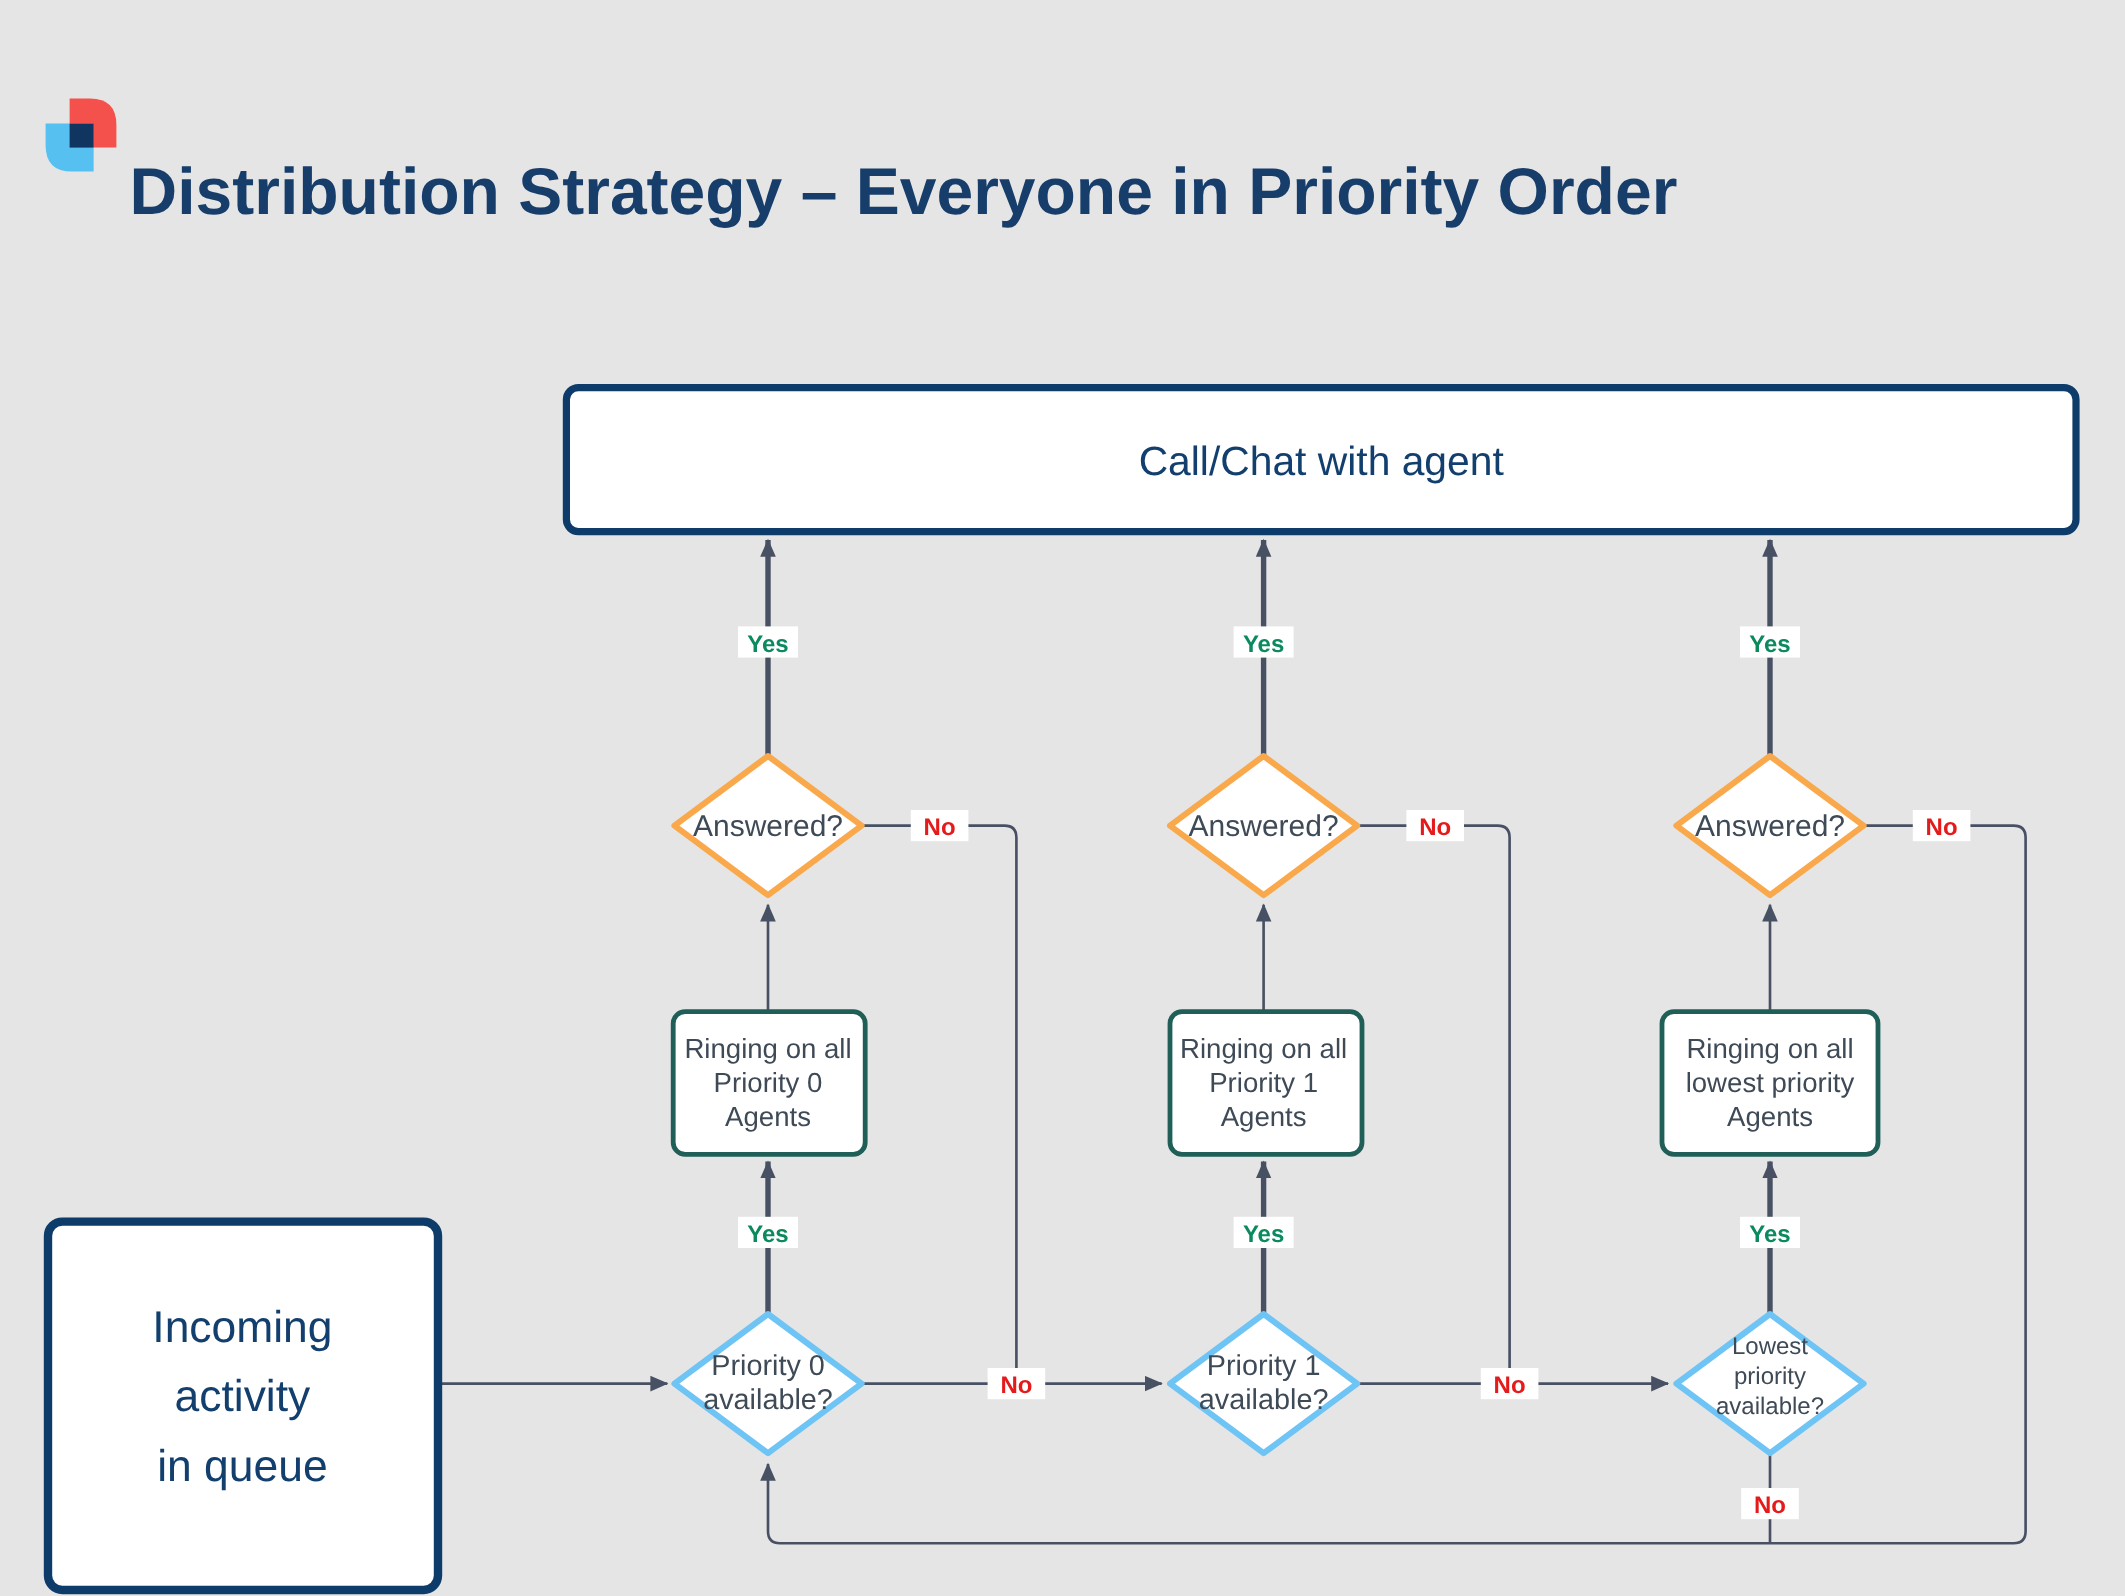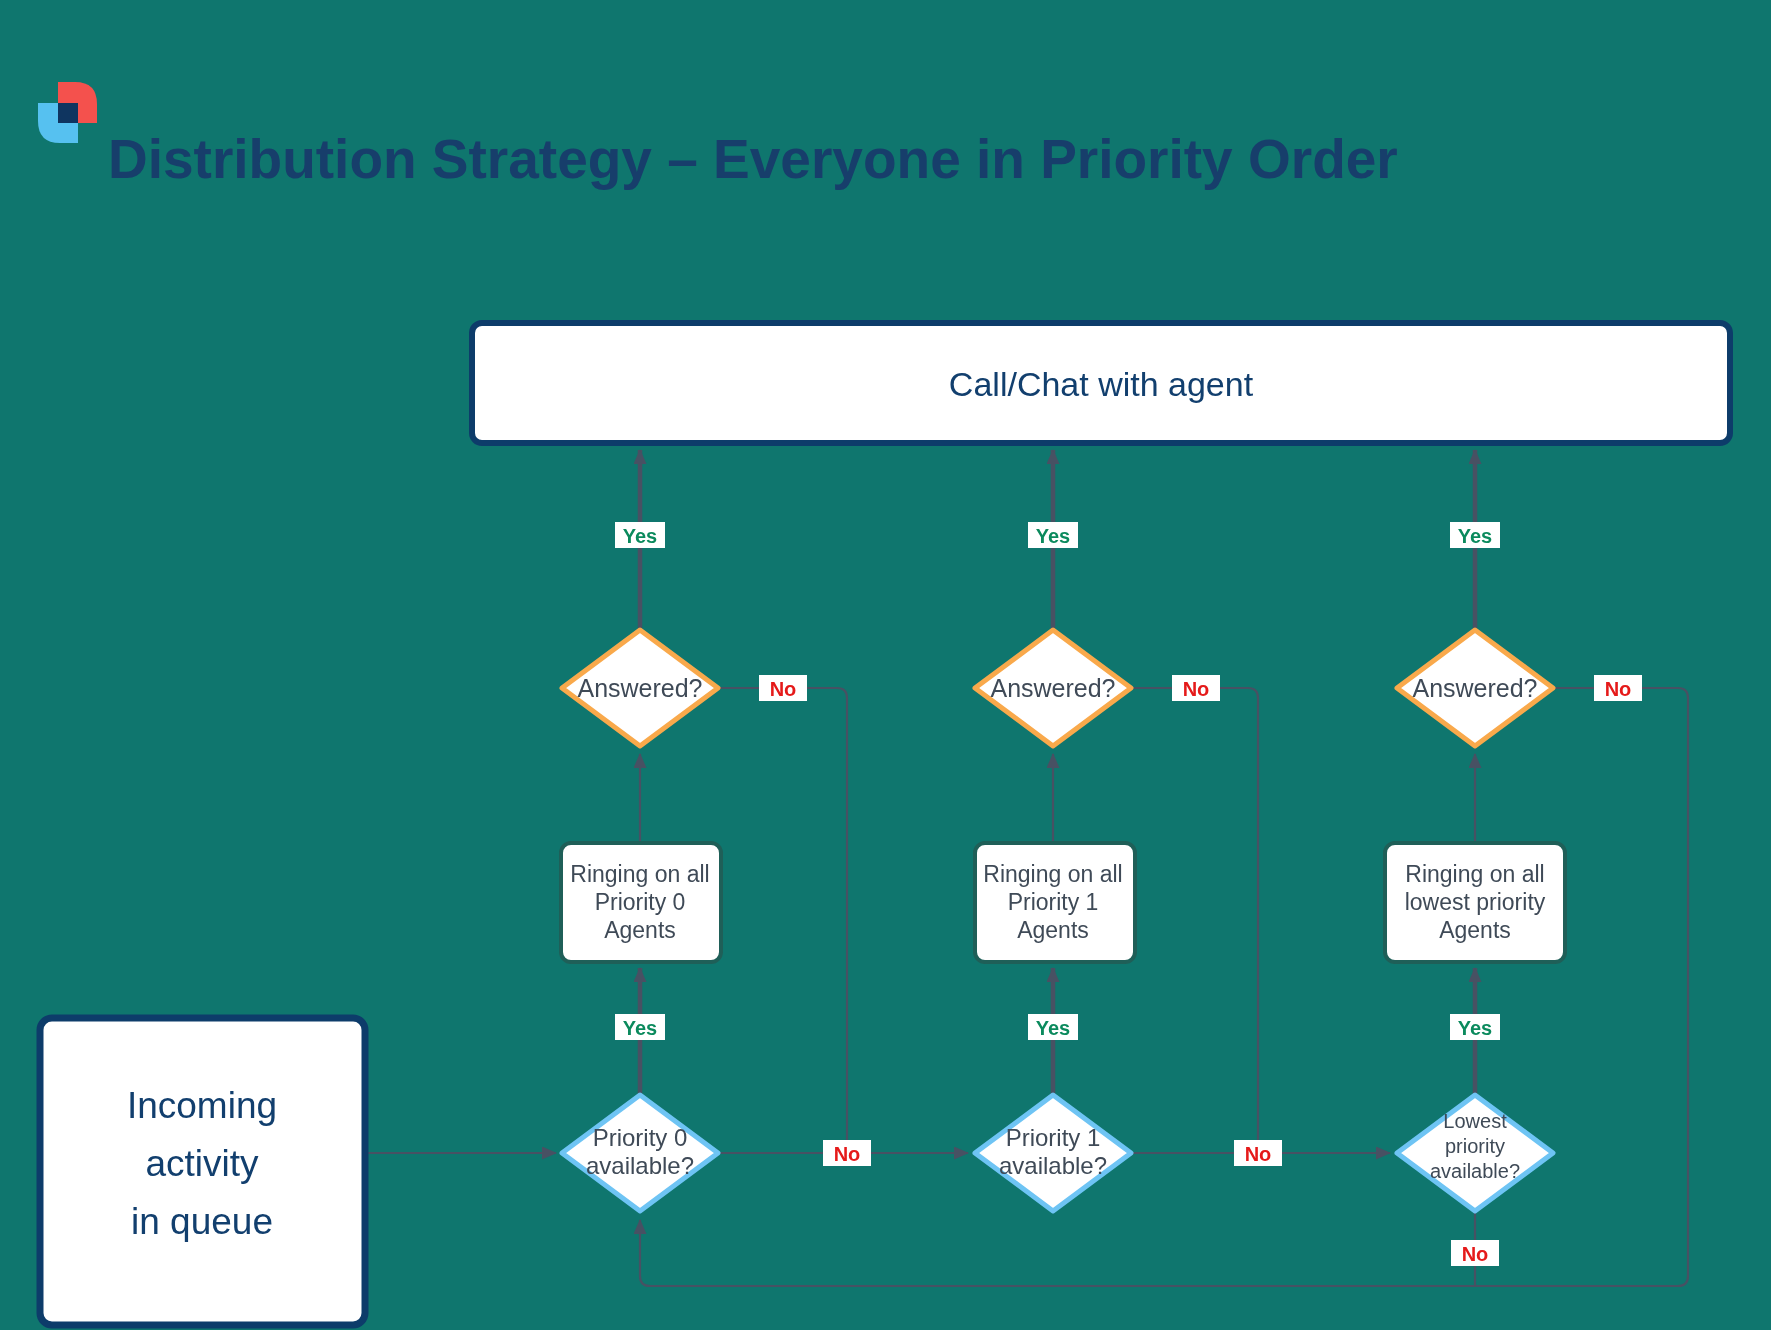--- a/index.html
+++ b/index.html
@@ -1,16 +1,16 @@
 <!DOCTYPE html>
 <html><head>
 <meta charset="utf-8">
 <style>
   html,body{margin:0;padding:0;background:#ffffff;}
-  .stage{position:relative;width:1771px;height:1330px;background:#0f766e;overflow:hidden;
+  .stage{position:relative;width:1771px;height:1330px;background:#e5e5e5;overflow:hidden;
          font-family:"Liberation Sans", sans-serif;}
   svg{display:block;}
   text{font-family:"Liberation Sans", sans-serif;}
   .shape-text{fill:#3F4A57;}
   .flag{font-weight:bold;font-size:20px;}
 </style>
 </head>
 <body>
 
 <div class="stage">

